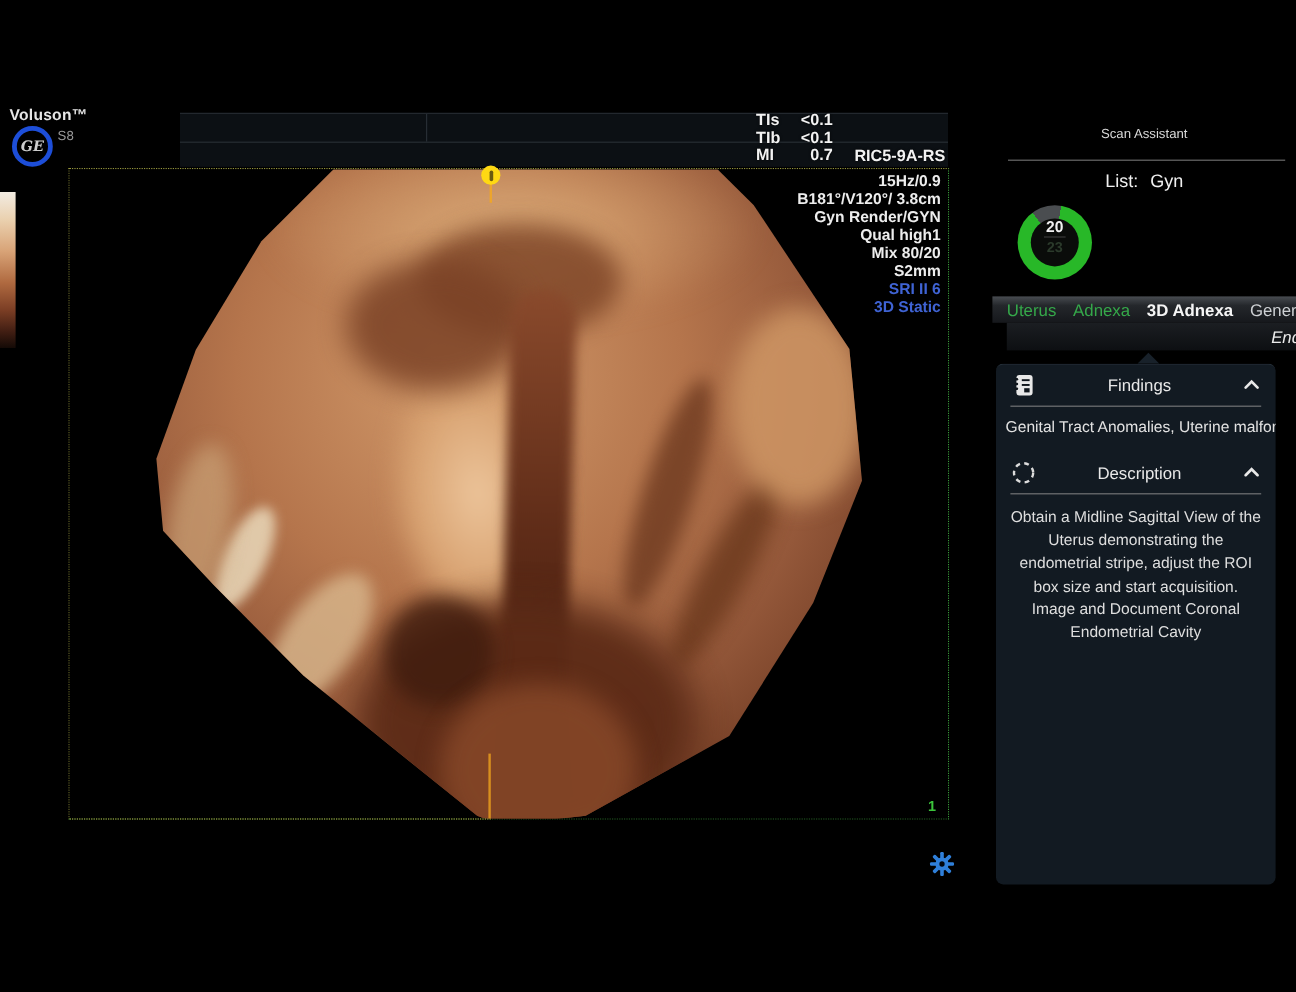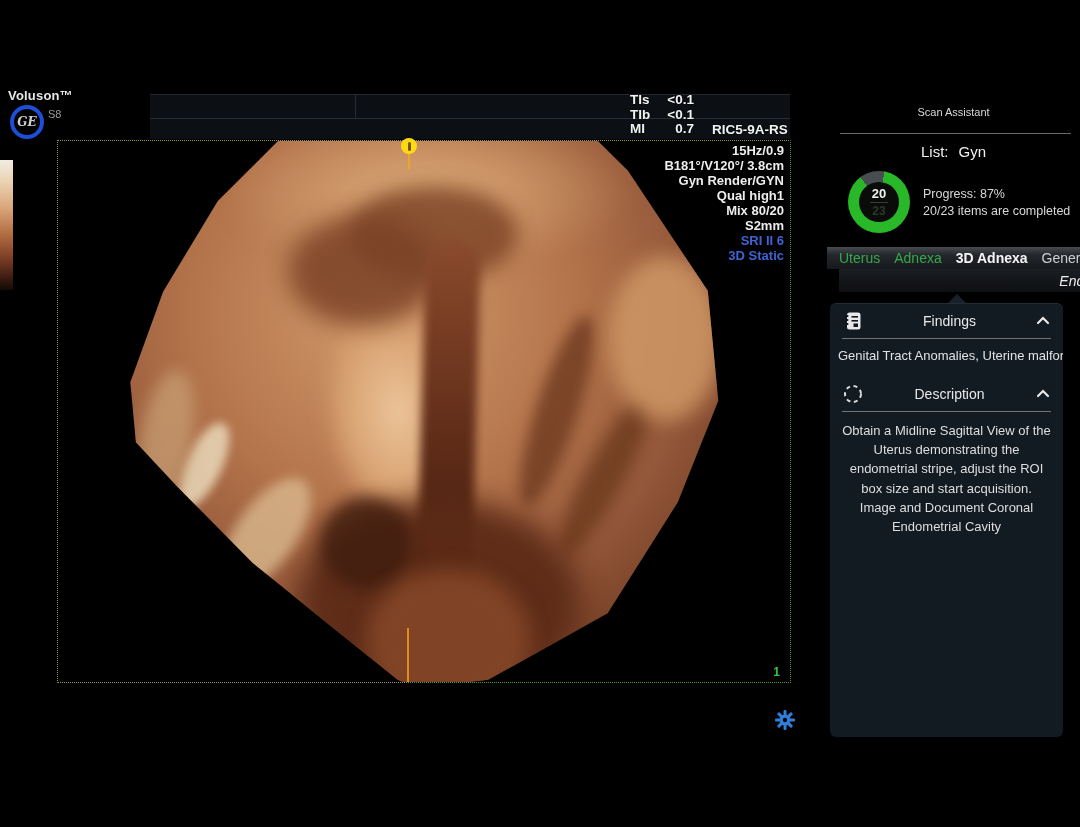--- a/index.html
+++ b/index.html
@@ -71,21 +71,21 @@
 
   
   #sidebar{left:827px;top:85px;width:253px;height:655px;}
   .sa-title{position:absolute;left:0;top:21px;width:100%;text-align:center;font-size:11px;color:#d9d9d9;}
   .sa-divider{position:absolute;left:13px;right:9px;top:48px;height:1px;background:#7d7d7d;opacity:.85;}
   .sa-list{position:absolute;left:0;top:58px;width:100%;text-align:center;font-size:15px;color:#f0f0f0;}
   .sa-list b{font-weight:400;margin-left:10px;}
 
   .donut{position:absolute;left:21px;top:86px;width:62px;height:62px;border-radius:50%;}
   .donut-hole{position:absolute;left:11px;top:11px;width:40px;height:40px;background:#0a0c0a;border-radius:50%;
-              display:flex;flex-direction:column;align-items:center;justify-content:center;}
+              display:flex;flex-direction:column;align-items:center;}
   .donut-hole .num-done{font-size:13px;font-weight:700;color:#f0f0f0;line-height:13px;}
   .donut-hole .frac-line{width:18px;height:1px;background:#3a3a3a;margin:2px 0;}
   .donut-hole .num-total{font-size:12px;font-weight:700;color:#2b3a2b;line-height:12px;}
   .progress-lines{position:absolute;left:96px;top:101px;font-size:12.5px;color:#d8d8d8;line-height:17px;white-space:nowrap;}
 
   .tab-bar{position:absolute;left:0;top:162px;width:100%;height:22px;
     background:linear-gradient(#484c51,#24272b 35%,#16181c);display:flex;align-items:center;padding-left:5px;box-sizing:border-box;}
   .tab{font-size:14px;padding:0 7px;cursor:pointer;white-space:nowrap;}
   .tab.completed{color:#35a94a;}
   .tab.active{color:#f5f5f5;font-weight:700;}
@@ -198,24 +198,20 @@
     <span>List:</span><b>Gyn</b>
   </div>
 
   <div class="donut" id="donut" style="background: conic-gradient(from 323.2deg, rgb(74, 77, 80) 0deg, rgb(74, 77, 80) 46.8deg, rgb(40, 184, 40) 46.8deg, rgb(40, 184, 40) 360deg);">
     <div class="donut-hole">
       <span class="num-done">20</span>
       <span class="frac-line"></span>
       <span class="num-total">23</span>
     </div>
   </div>
-  <div class="progress-lines">
-    <div>Progress: 87%</div>
-    <div>20/23 items are completed</div>
-  </div>
 
   <div class="tab-bar">
     <span class="tab completed">Uterus</span>
     <span class="tab completed">Adnexa</span>
     <span class="tab active">3D Adnexa</span>
     <span class="tab default">General</span>
   </div>
   <div class="subtab-bar">
     <span class="subtab">Endo</span>
   </div>

